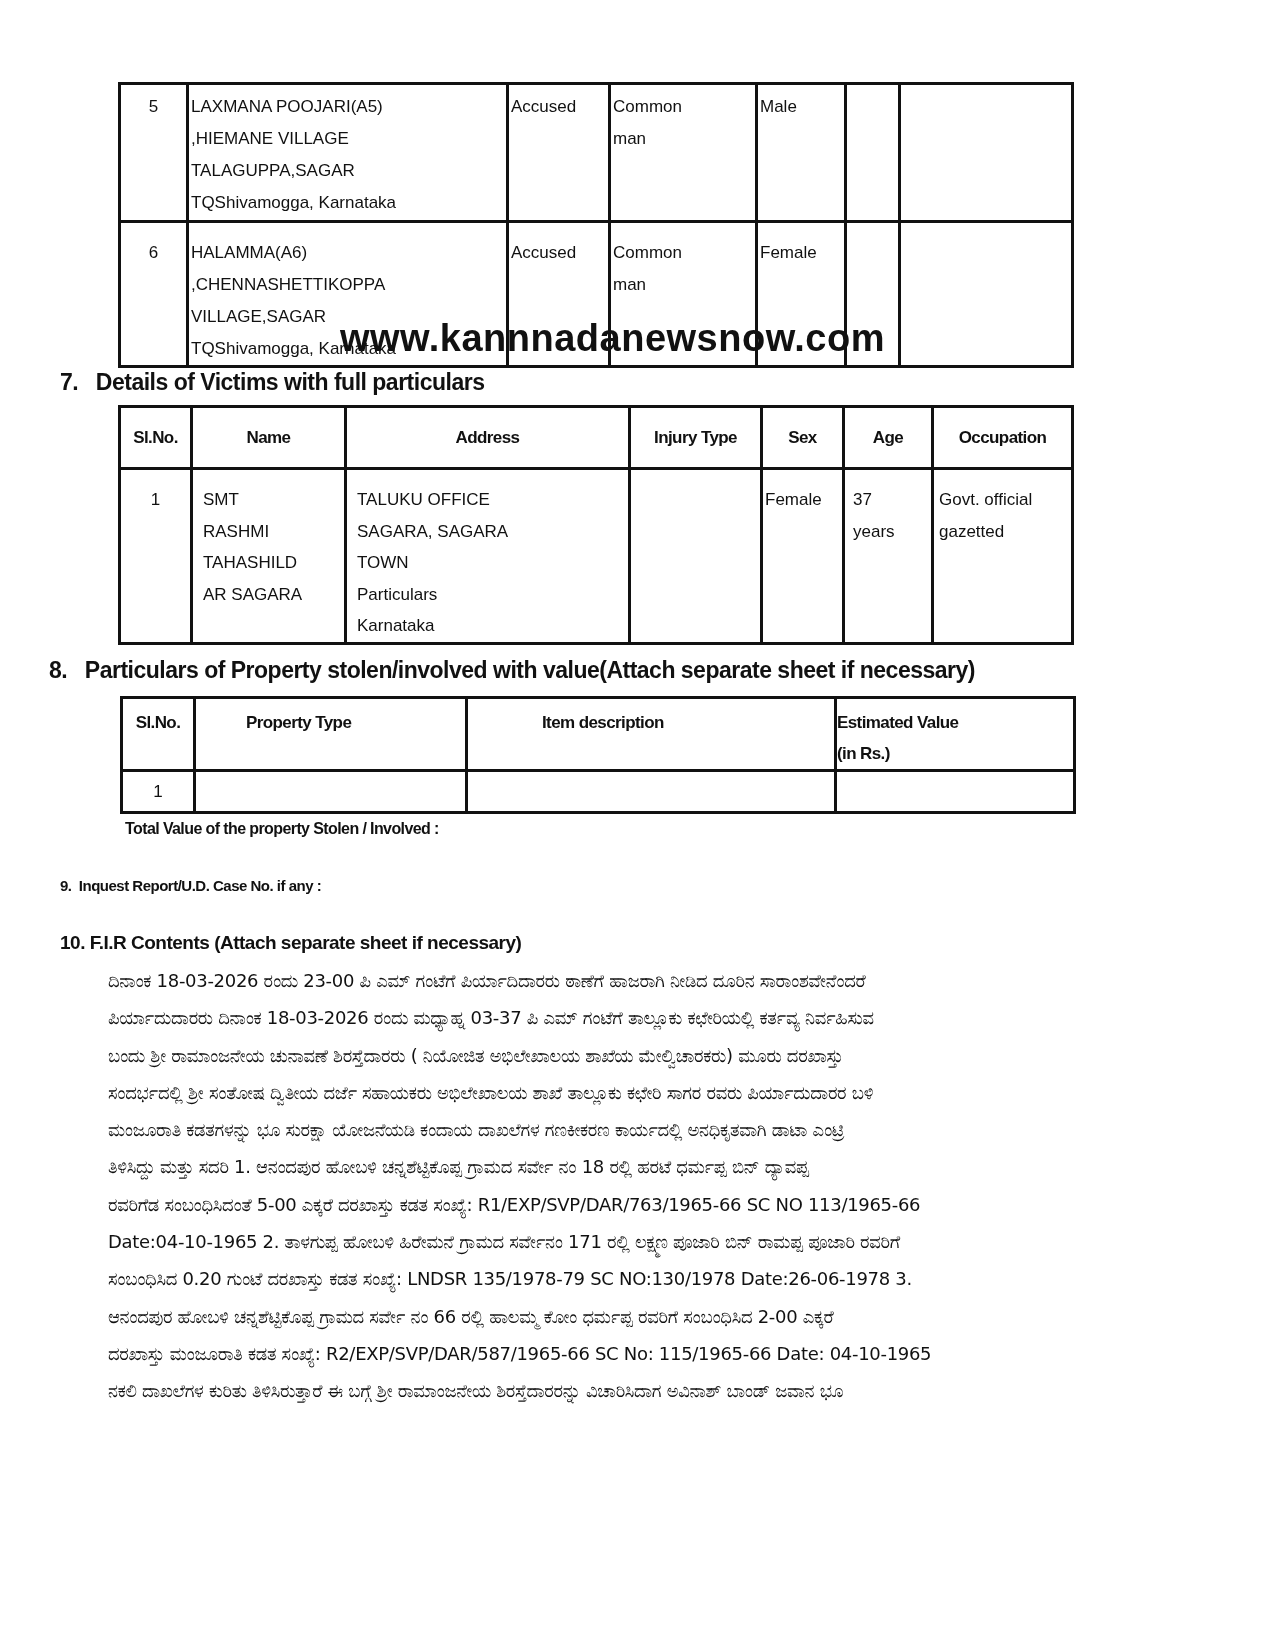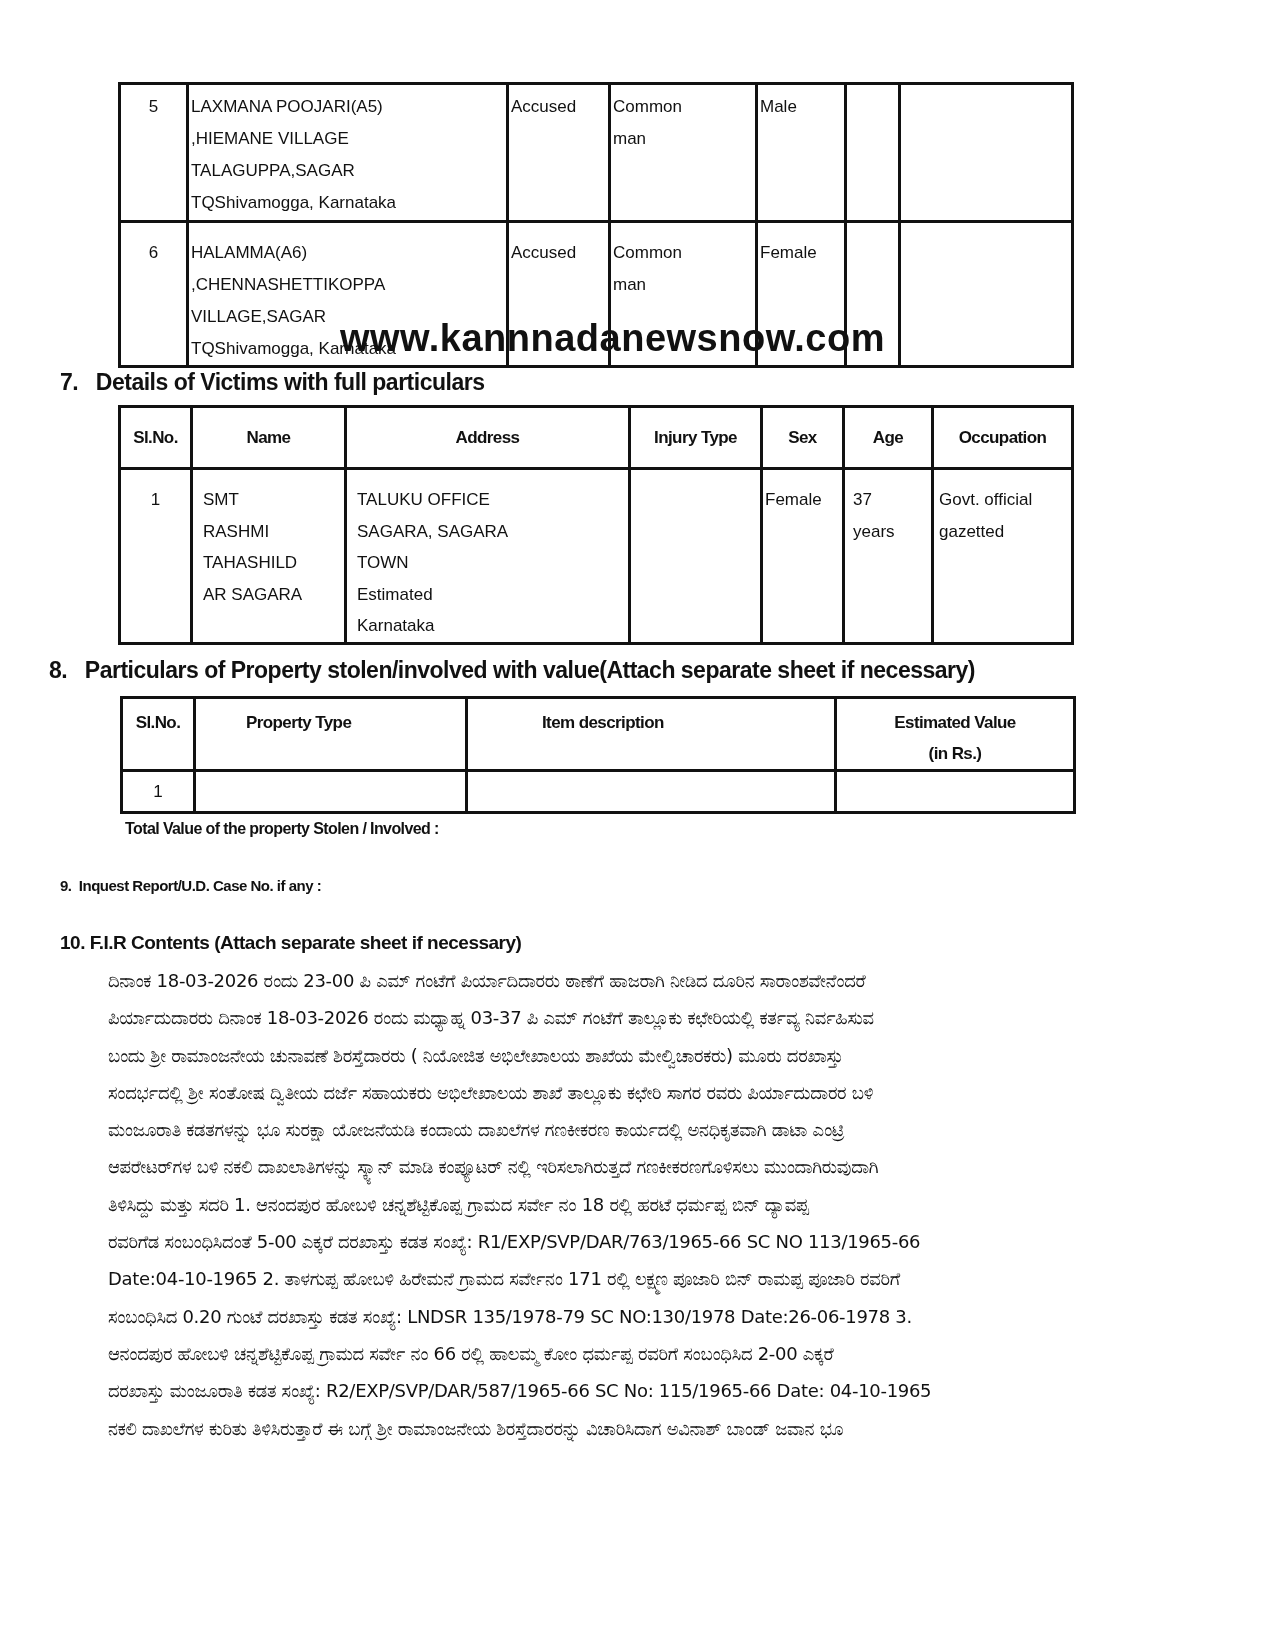--- a/index.html
+++ b/index.html
@@ -114,21 +114,21 @@
     <td>
       <div>SMT</div>
       <div>RASHMI</div>
       <div>TAHASHILD</div>
       <div>AR SAGARA</div>
     </td>
     <td>
       <div>TALUKU OFFICE</div>
       <div>SAGARA, SAGARA</div>
       <div>TOWN</div>
-      <div>Estimated</div>
+      <div>Particulars</div>
       <div>Karnataka</div>
     </td>
     <td></td>
     <td class="sex">Female</td>
     <td style="padding-left:8px">
       <div>37</div>
       <div>years</div>
     </td>
     <td style="padding-left:5px">
       <div>Govt. official</div>
@@ -145,21 +145,21 @@
     <col style="width:73px">
       <col style="width:272px">
       <col style="width:369px">
       <col style="width:239px">
   </colgroup>
   <tbody>
       <tr>
     <th style="text-align:center">Sl.No.</th>
     <th style="text-align:left; padding-left:50px">Property Type</th>
     <th style="text-align:left; padding-left:74px">Item description</th>
-    <th style="text-align:center">
+    <th style="text-align:left">
       <div>Estimated Value</div>
       <div>(in Rs.)</div>
     </th>
   </tr>
   <tr>
     <td class="sl">1</td>
     <td></td>
     <td></td>
     <td></td>
   </tr>
@@ -171,21 +171,20 @@
 <div class="abs section-heading" style="left:60px; top:877px; font-size:15px; white-space:pre;">9.  Inquest Report/U.D. Case No. if any :</div>
 
 <div class="abs section-heading" style="left:60px; top:932px; font-size:19px;">10. F.I.R Contents (Attach separate sheet if necessary)</div>
 
 <div class="abs fir-body">
   <div class="fir-line">ದಿನಾಂಕ 18-03-2026 ರಂದು  23-00  ಪಿ ಎಮ್  ಗಂಟೆಗೆ ಪಿರ್ಯಾದಿದಾರರು ಠಾಣೆಗೆ ಹಾಜರಾಗಿ ನೀಡಿದ ದೂರಿನ ಸಾರಾಂಶವೇನೆಂದರೆ</div>
   <div class="fir-line">ಪಿರ್ಯಾದುದಾರರು ದಿನಾಂಕ 18-03-2026 ರಂದು ಮಧ್ಯಾಹ್ನ 03-37 ಪಿ ಎಮ್ ಗಂಟೆಗೆ ತಾಲ್ಲೂಕು ಕಛೇರಿಯಲ್ಲಿ ಕರ್ತವ್ಯ ನಿರ್ವಹಿಸುವ</div>
   <div class="fir-line">ಬಂದು ಶ್ರೀ ರಾಮಾಂಜನೇಯ ಚುನಾವಣೆ ಶಿರಸ್ತೆದಾರರು ( ನಿಯೋಜಿತ ಅಭಿಲೇಖಾಲಯ ಶಾಖೆಯ ಮೇಲ್ವಿಚಾರಕರು)  ಮೂರು ದರಖಾಸ್ತು</div>
   <div class="fir-line">ಸಂದರ್ಭದಲ್ಲಿ ಶ್ರೀ ಸಂತೋಷ ದ್ವಿತೀಯ ದರ್ಜೆ ಸಹಾಯಕರು ಅಭಿಲೇಖಾಲಯ ಶಾಖೆ ತಾಲ್ಲೂಕು ಕಛೇರಿ ಸಾಗರ ರವರು ಪಿರ್ಯಾದುದಾರರ ಬಳಿ</div>
   <div class="fir-line">ಮಂಜೂರಾತಿ ಕಡತಗಳನ್ನು ಭೂ ಸುರಕ್ಷಾ ಯೋಜನೆಯಡಿ ಕಂದಾಯ ದಾಖಲೆಗಳ  ಗಣಕೀಕರಣ ಕಾರ್ಯದಲ್ಲಿ ಅನಧಿಕೃತವಾಗಿ  ಡಾಟಾ ಎಂಟ್ರಿ</div>
-  <div class="fir-line">ಆಪರೇಟರ್‌ಗಳ ಬಳಿ ನಕಲಿ ದಾಖಲಾತಿಗಳನ್ನು ಸ್ಕ್ಯಾನ್ ಮಾಡಿ ಕಂಪ್ಯೂಟರ್ ನಲ್ಲಿ ಇರಿಸಲಾಗಿರುತ್ತದೆ ಗಣಕೀಕರಣಗೊಳಿಸಲು ಮುಂದಾಗಿರುವುದಾಗಿ</div>
   <div class="fir-line">ತಿಳಿಸಿದ್ದು ಮತ್ತು ಸದರಿ 1. ಆನಂದಪುರ ಹೋಬಳಿ ಚನ್ನಶೆಟ್ಟಿಕೊಪ್ಪ ಗ್ರಾಮದ ಸರ್ವೇ ನಂ 18 ರಲ್ಲಿ ಹರಟೆ ಧರ್ಮಪ್ಪ ಬಿನ್ ದ್ಯಾವಪ್ಪ</div>
   <div class="fir-line">ರವರಿಗೆಡ ಸಂಬಂಧಿಸಿದಂತೆ 5-00 ಎಕ್ಕರೆ ದರಖಾಸ್ತು ಕಡತ ಸಂಖ್ಯೆ: R1/EXP/SVP/DAR/763/1965-66 SC NO 113/1965-66</div>
   <div class="fir-line">Date:04-10-1965 2. ತಾಳಗುಪ್ಪ ಹೋಬಳಿ ಹಿರೇಮನೆ ಗ್ರಾಮದ ಸರ್ವೇನಂ 171 ರಲ್ಲಿ ಲಕ್ಷ್ಮಣ ಪೂಜಾರಿ ಬಿನ್ ರಾಮಪ್ಪ ಪೂಜಾರಿ ರವರಿಗೆ</div>
   <div class="fir-line">ಸಂಬಂಧಿಸಿದ 0.20 ಗುಂಟೆ ದರಖಾಸ್ತು ಕಡತ ಸಂಖ್ಯೆ: LNDSR 135/1978-79 SC NO:130/1978 Date:26-06-1978 3.</div>
   <div class="fir-line">ಆನಂದಪುರ ಹೋಬಳಿ ಚನ್ನಶೆಟ್ಟಿಕೊಪ್ಪ ಗ್ರಾಮದ ಸರ್ವೇ ನಂ  66 ರಲ್ಲಿ ಹಾಲಮ್ಮ ಕೋಂ ಧರ್ಮಪ್ಪ ರವರಿಗೆ ಸಂಬಂಧಿಸಿದ 2-00 ಎಕ್ಕರೆ</div>
   <div class="fir-line">ದರಖಾಸ್ತು ಮಂಜೂರಾತಿ ಕಡತ ಸಂಖ್ಯೆ: R2/EXP/SVP/DAR/587/1965-66 SC No: 115/1965-66 Date: 04-10-1965</div>
   <div class="fir-line">ನಕಲಿ ದಾಖಲೆಗಳ ಕುರಿತು ತಿಳಿಸಿರುತ್ತಾರೆ ಈ ಬಗ್ಗೆ ಶ್ರೀ ರಾಮಾಂಜನೇಯ ಶಿರಸ್ತೆದಾರರನ್ನು ವಿಚಾರಿಸಿದಾಗ ಅವಿನಾಶ್ ಬಾಂಡ್ ಜವಾನ ಭೂ</div>
 </div>
 
 </body></html>

